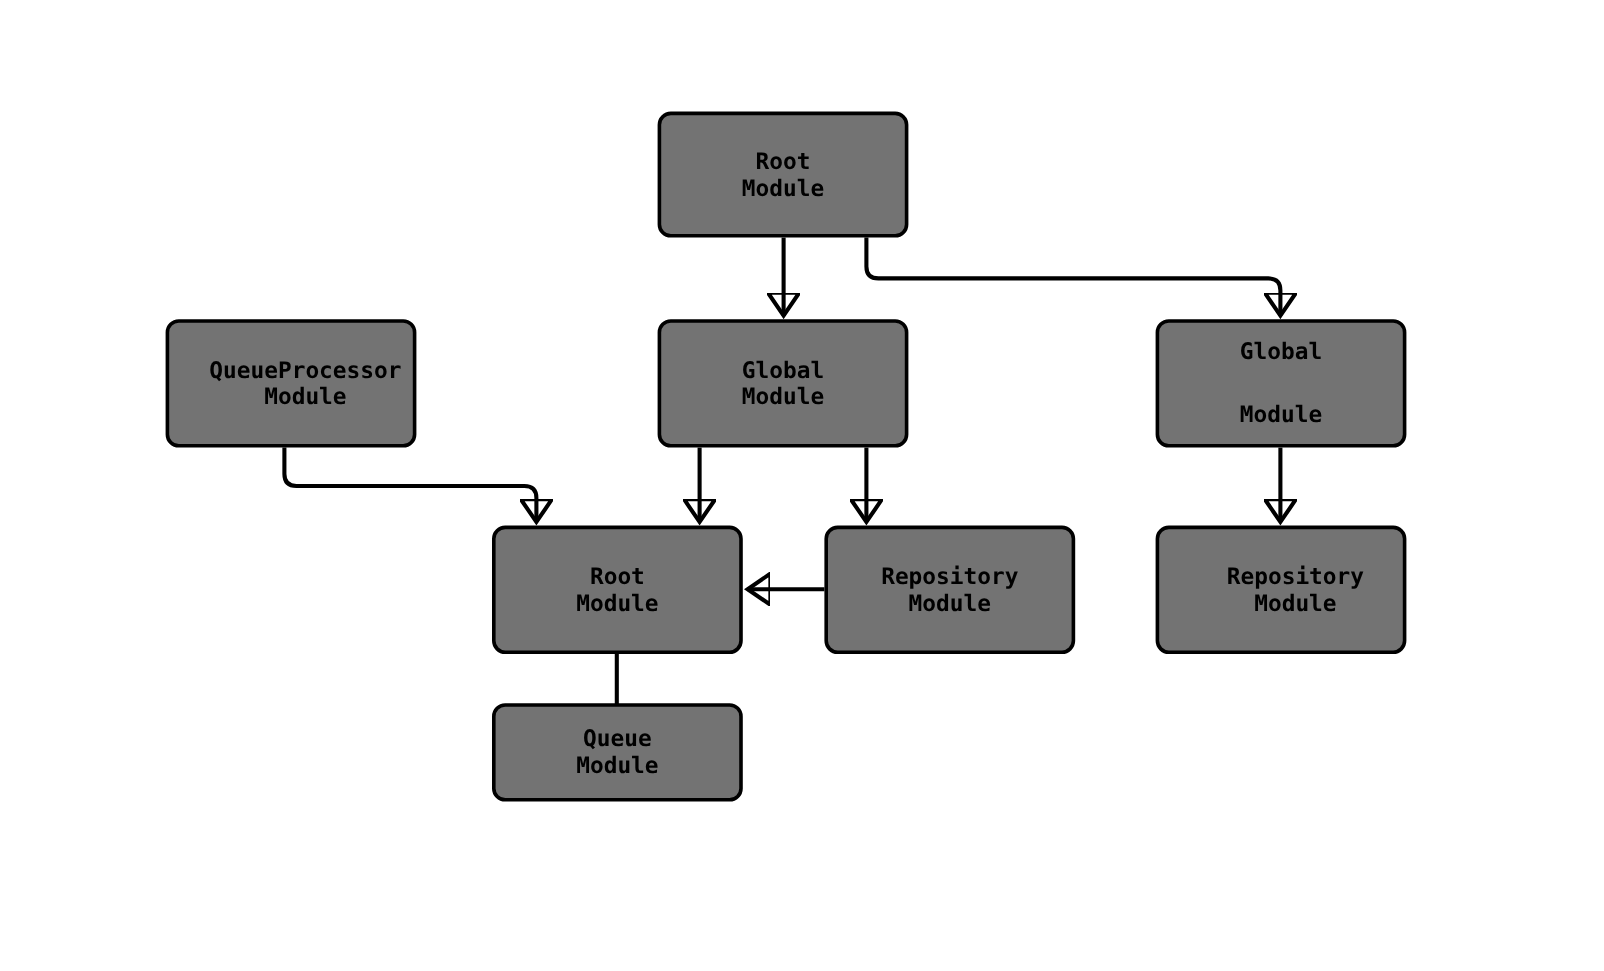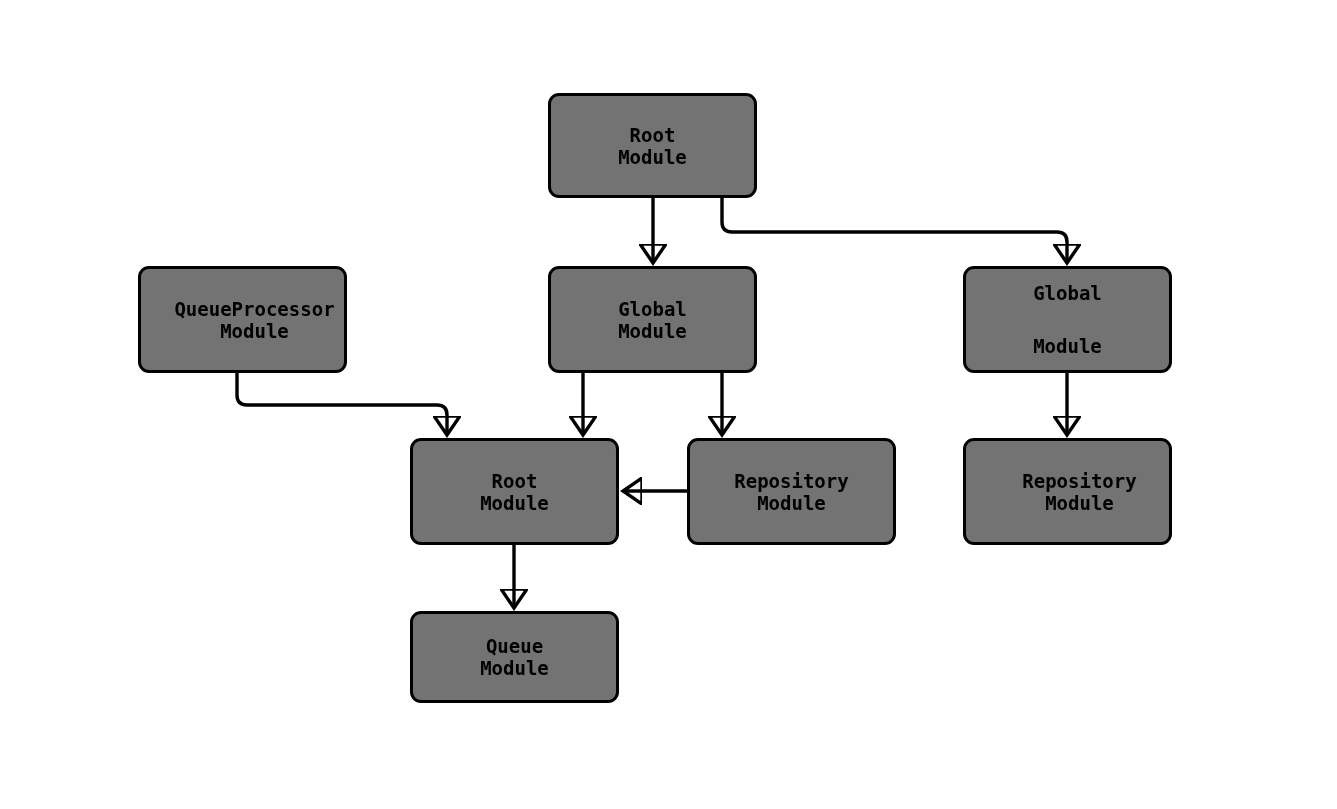--- a/index.html
+++ b/index.html
@@ -46,21 +46,21 @@
     text-align: left;
   }
   
   .pos-root          { left: 548px; top: 93px;  height: 105px; }
   .pos-queue-proc    { left: 138px; top: 266px; padding-left: 24px; }
   .pos-server        { left: 548px; top: 266px; }
   .pos-global        { left: 963px; top: 266px; gap: 31px; }
   .pos-core          { left: 410px; top: 438px; }
   .pos-endpoints     { left: 687px; top: 438px; }
   .pos-repository    { left: 963px; top: 438px; padding-left: 24px; }
-  .pos-queue         { left: 410px; top: 611px; height: 92px; }
+  .pos-queue         { left: 410px; top: 586px; height: 82px; }
 </style>
 </head>
 <body>
 
 <div id="canvas">
 
   <svg id="edge-layer" viewBox="0 0 1337 809" xmlns="http://www.w3.org/2000/svg">
     <defs>
       <marker id="arrowhead" markerUnits="userSpaceOnUse" markerWidth="22" markerHeight="28" refX="19" refY="14" orient="auto">
         <path d="M0,1 L19,14 L0,27 Z" fill="#000000" stroke="none"></path>

